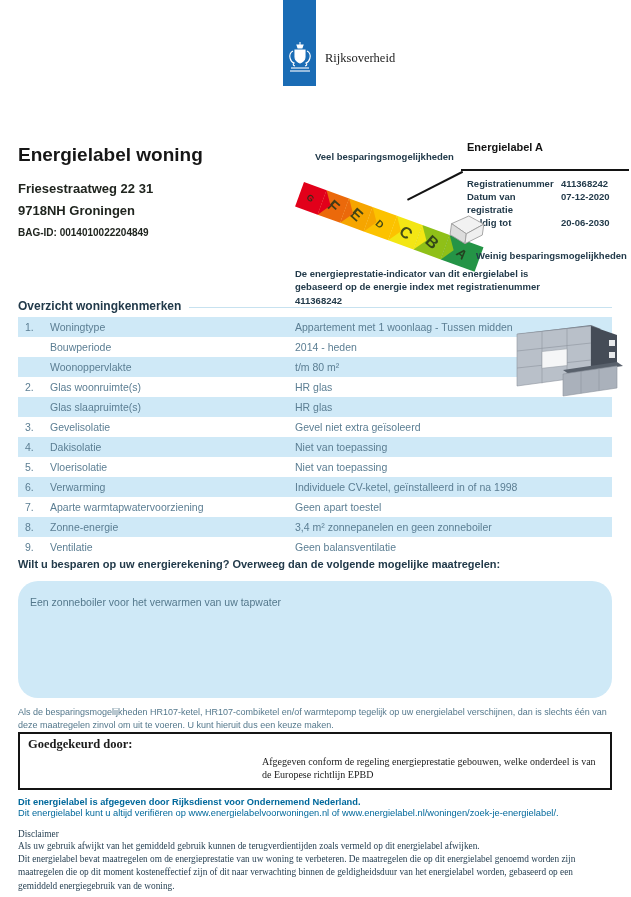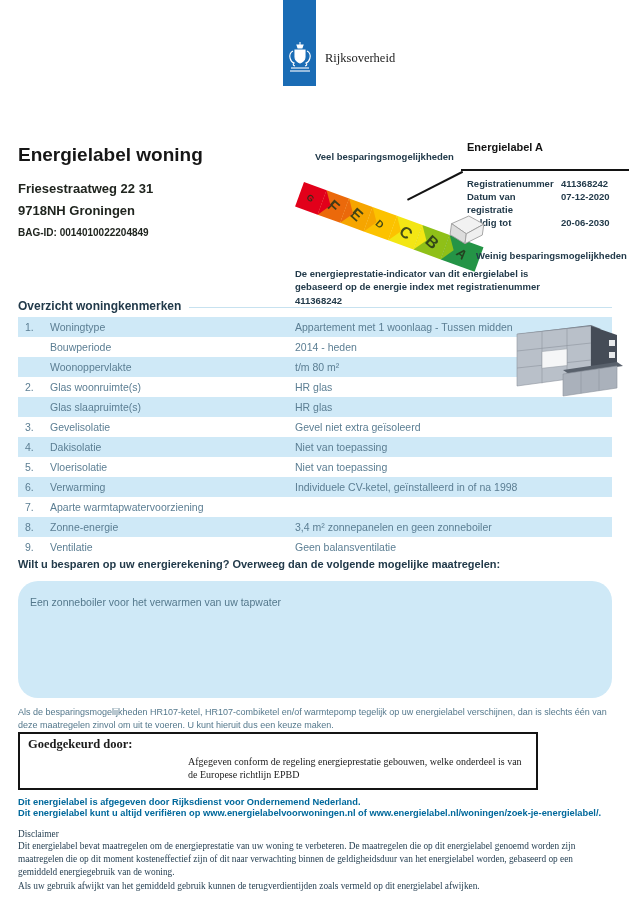--- a/index.html
+++ b/index.html
@@ -64,32 +64,32 @@
   .crow .val{flex:1;}
   .building{position:absolute;left:505px;top:314px;z-index:2;}
 
   
   .besparen-heading{position:absolute;left:18px;top:558px;font-size:11px;font-weight:bold;}
   .measure-box{position:absolute;left:18px;top:581px;width:594px;height:117px;background:#cfe9f7;
                box-sizing:border-box;padding:15px 12px;font-size:10.5px;color:#54788c;border-radius:20px;}
   .hr-note{position:absolute;left:18px;top:706px;width:592px;font-size:9px;color:#54788c;line-height:1.45;}
 
   
-  .approval-box{position:absolute;left:18px;top:732px;width:520px;height:58px;border:2px solid #141414;
+  .approval-box{position:absolute;left:18px;top:732px;width:594px;height:58px;border:2px solid #141414;
                 box-sizing:border-box;font-family:"Liberation Serif",serif;color:#1b1b1b;}
   .approval-heading{position:absolute;left:8px;top:3px;font-size:12.5px;font-weight:bold;}
   .approval-fields{position:absolute;left:8px;top:23px;font-size:10px;line-height:11.5px;}
   .afield{display:flex;}
   .afield .alabel{width:118px;}
   .conform-note{position:absolute;right:8px;bottom:7px;width:340px;
                 font-size:10px;line-height:1.25;}
 
   
   .issued-line{position:absolute;left:18px;top:797px;font-size:9.3px;font-weight:bold;color:#01689b;}
-  .verify-line{position:absolute;left:18px;top:808px;font-size:9.3px;font-weight:bold;color:#01689b;}
+  .verify-line{position:absolute;left:18px;top:808px;font-size:9.3px;font-weight:normal;color:#01689b;}
   .disclaimer-heading{position:absolute;left:18px;top:829px;font-family:"Liberation Serif",serif;
                       font-size:9.3px;color:#1f3a4d;}
   .disclaimer-body{position:absolute;left:18px;top:840px;width:596px;font-family:"Liberation Serif",serif;
                    font-size:9.3px;color:#1f3a4d;line-height:1.42;}
 </style>
 </head>
 <body>
 
 <div class="page">
 
@@ -217,20 +217,21 @@
       <span class="val">Niet van toepassing</span>
     </div>
     <div class="crow">
       <span class="num">6.</span>
       <span class="lbl">Verwarming</span>
       <span class="val">Individuele CV-ketel, geïnstalleerd in of na 1998</span>
     </div>
     <div class="crow">
       <span class="num">7.</span>
       <span class="lbl">Aparte warmtapwatervoorziening</span>
+      <span class="val">Geen apart toestel</span>
     </div>
     <div class="crow">
       <span class="num">8.</span>
       <span class="lbl">Zonne-energie</span>
       <span class="val">3,4 m² zonnepanelen en geen zonneboiler</span>
     </div>
     <div class="crow">
       <span class="num">9.</span>
       <span class="lbl">Ventilatie</span>
       <span class="val">Geen balansventilatie</span>
@@ -268,17 +269,17 @@
 
   <div class="approval-box">
     <div class="approval-heading">Goedgekeurd door:</div>
     <div class="conform-note">Afgegeven conform de regeling energieprestatie gebouwen, welke onderdeel is van de Europese richtlijn EPBD</div>
   </div>
 
   <div class="issued-line">Dit energielabel is afgegeven door Rijksdienst voor Ondernemend Nederland.</div>
   <div class="verify-line">Dit energielabel kunt u altijd verifiëren op www.energielabelvoorwoningen.nl of www.energielabel.nl/woningen/zoek-je-energielabel/.</div>
   <div class="disclaimer-heading">Disclaimer</div>
   <div class="disclaimer-body">
+    <div>Als uw gebruik afwijkt van het gemiddeld gebruik kunnen de terugverdientijden zoals vermeld op dit energielabel afwijken.</div>
     <div>Dit energielabel bevat maatregelen om de energieprestatie van uw woning te verbeteren. De maatregelen die op dit energielabel genoemd worden zijn maatregelen die op dit moment kosteneffectief zijn of dit naar verwachting binnen de geldigheidsduur van het energielabel worden, gebaseerd op een gemiddeld energiegebruik van de woning.</div>
-    <div>Als uw gebruik afwijkt van het gemiddeld gebruik kunnen de terugverdientijden zoals vermeld op dit energielabel afwijken.</div>
   </div>
 
 </div>
 
 </body></html>

